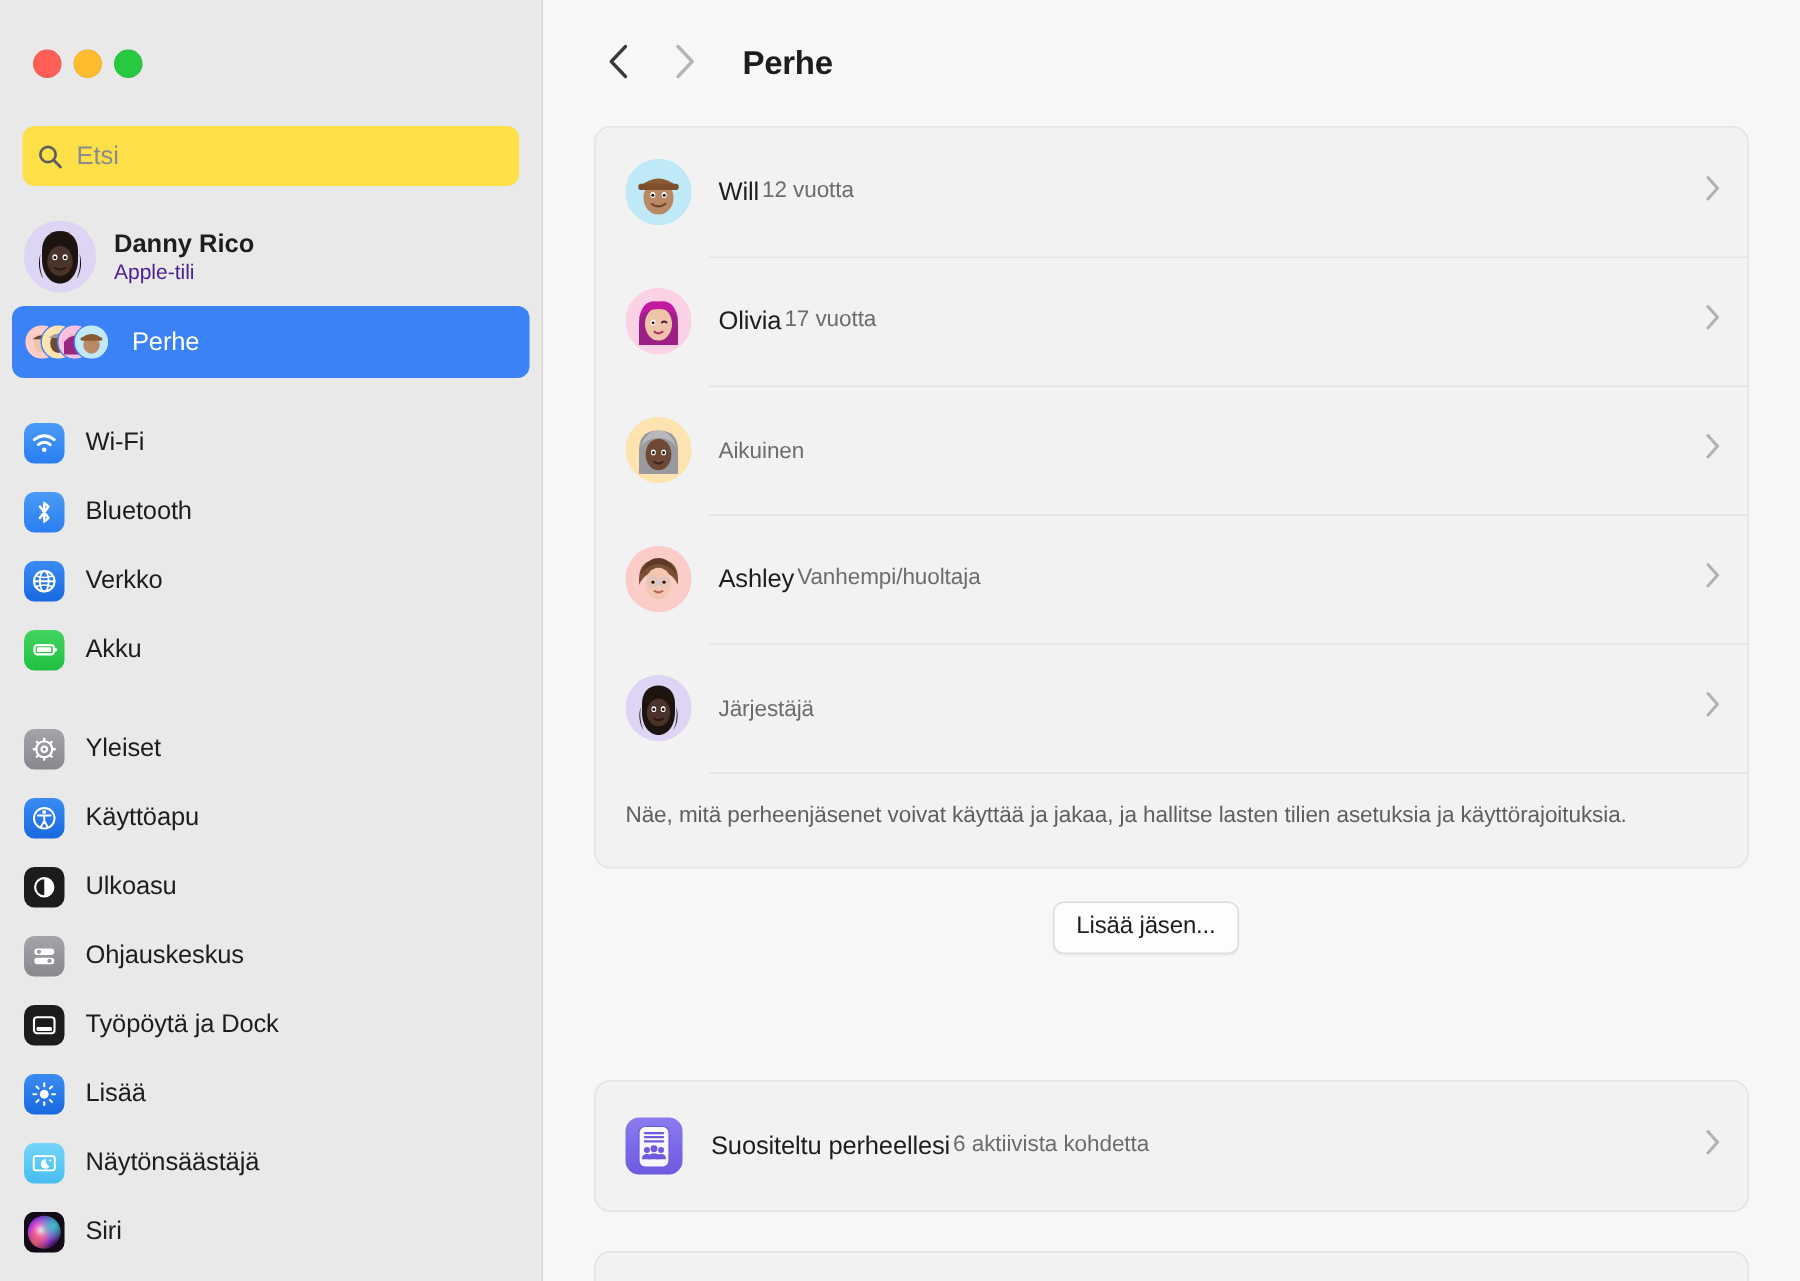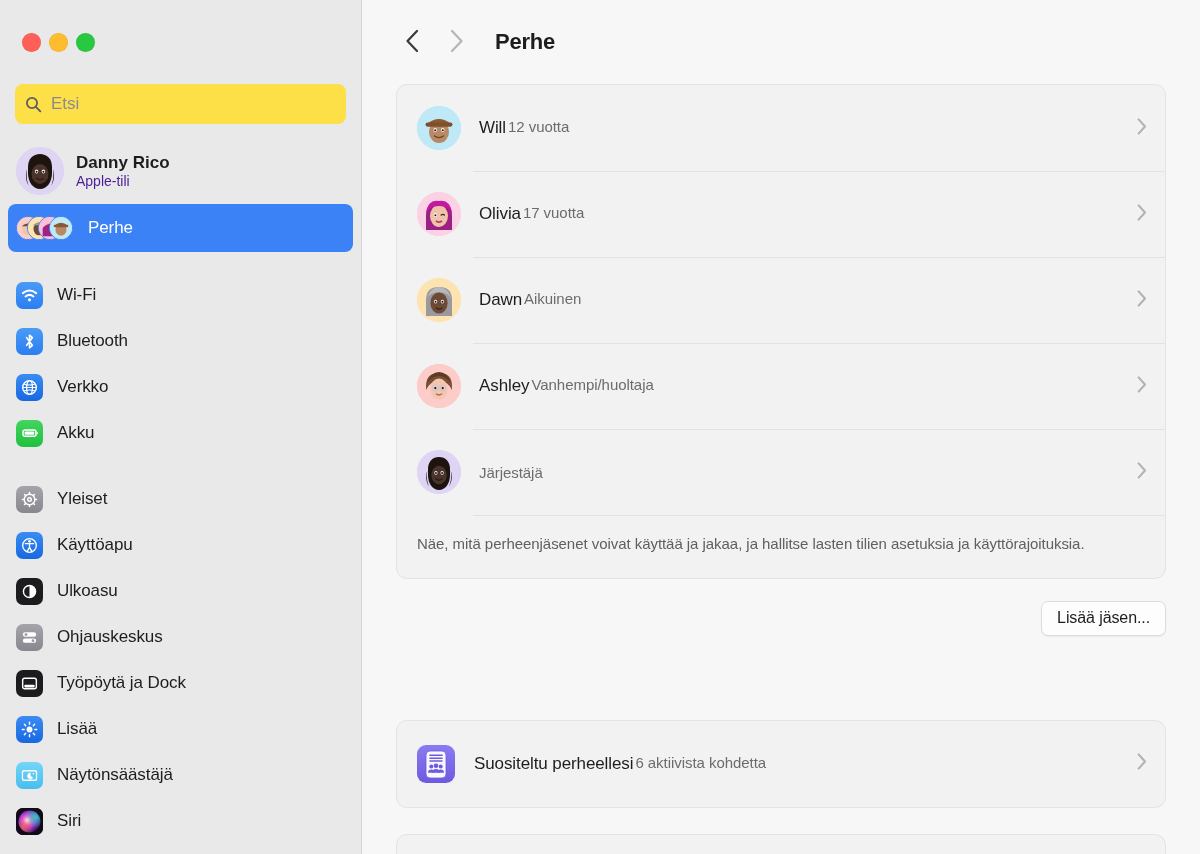--- a/index.html
+++ b/index.html
@@ -211,21 +211,21 @@
   .card-note {
     padding: 18px 22px 22px 20px;
     font-size: 15px;
     line-height: 1.5;
     color: #5e5e63;
     letter-spacing: -0.05px;
   }
 
   .btn-row {
     display: flex;
-    justify-content: flex-end;
+    justify-content: center;
     padding: 22px 34px 0 0;
   }
   .push-btn {
     font-family: "Liberation Sans", sans-serif;
     font-size: 16px;
     color: #1d1d1f;
     background: #fdfdfd;
     border: 1px solid #dcdcdc;
     border-radius: 7px;
     padding: 7px 15px 8px 15px;
@@ -592,21 +592,20 @@
             <ellipse cx="22" cy="25" rx="8.6" ry="10.5" fill="#6e4a36"></ellipse>
             <ellipse cx="18.6" cy="23.6" rx="1.6" ry="1.9" fill="#fff"></ellipse>
             <ellipse cx="25.4" cy="23.6" rx="1.6" ry="1.9" fill="#fff"></ellipse>
             <circle cx="18.6" cy="23.8" r="0.95" fill="#1a0f08"></circle>
             <circle cx="25.4" cy="23.8" r="0.95" fill="#1a0f08"></circle>
             <path d="M19.2 30q2.8 2.1 5.6 0" stroke="#3d241a" stroke-width="1.4" fill="none" stroke-linecap="round"></path>
             <path d="M10 20q4-11 12-11t12 11q-4-6-12-6t-12 6z" fill="#b9b9bd"></path>
           </svg>
         </div>
         <div class="m-texts">
-          <span class="m-name">Dawn</span>
           <span class="m-sub">Aikuinen</span>
         </div>
         <span class="chevron">
           <svg width="10" height="17" viewBox="0 0 10 17">
               <path d="M1.6 1.4L8 8.5l-6.4 7.1" fill="none" stroke="#aeaeb2" stroke-width="2" stroke-linecap="round" stroke-linejoin="round"></path>
             </svg>
         </span>
       </div>
 
       <div class="member-row">

